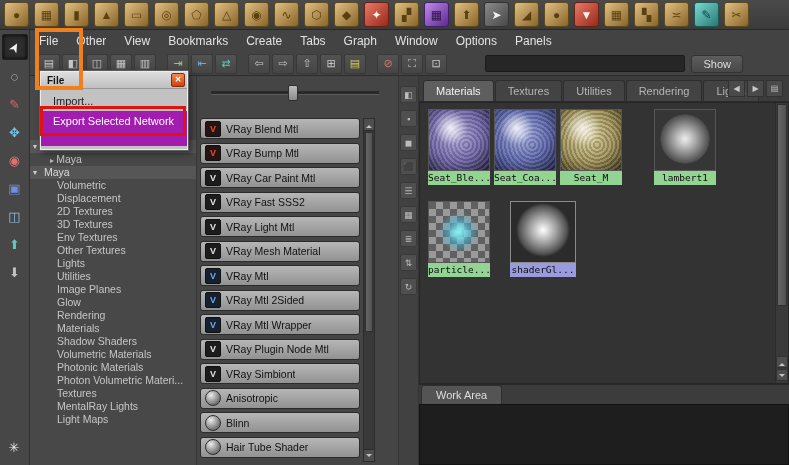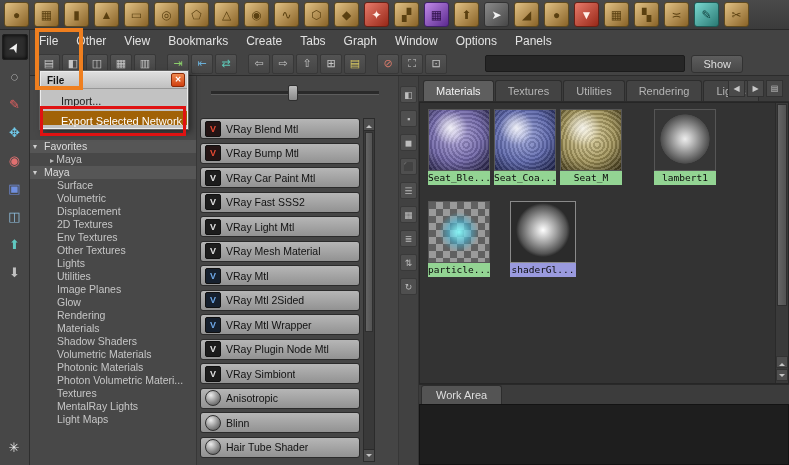--- a/index.html
+++ b/index.html
@@ -148,22 +148,22 @@
   .work-area{position:absolute;top:328px;left:0;right:0;bottom:0;background:#1e1e1e;border:1px solid #131313;box-sizing:border-box;}
   
   .file-menu{position:absolute;left:40px;top:71px;width:146px;background:#c2c2c2;
     border:1px solid #ececec;outline:1px solid #5e5e5e;box-shadow:3px 3px 7px rgba(0,0,0,.5);
     z-index:50;font-size:11px;}
   .fm-title{height:16px;background:linear-gradient(#dedede,#c0c0c0);display:flex;align-items:center;
     padding:0 2px 0 6px;font-size:10px;font-weight:bold;color:#141414;border-bottom:1px solid #979797;}
   .fm-close{margin-left:auto;width:12px;height:12px;background:linear-gradient(#f08a50,#d04010);
     border:1px solid #8a2a08;color:#fff;font-size:8px;line-height:11px;text-align:center;border-radius:2px;font-weight:bold;}
   .fm-items{padding:3px 0 3px;}
-  .fm-item{height:19px;line-height:19px;padding-left:20px;color:#1c1c1c;white-space:nowrap;}
-  .fm-item.hl{background:#a16207;color:#ffffff;height:14px;line-height:21px;}
+  .fm-item{height:19px;line-height:19px;padding-left:12px;color:#1c1c1c;white-space:nowrap;}
+  .fm-item.hl{background:#a21caf;color:#ffffff;height:35px;line-height:21px;}
   
   .ann-orange{position:absolute;left:35px;top:28px;width:40px;height:54px;
     border:4px solid #ef7f1f;z-index:100;pointer-events:none;}
   .ann-red{position:absolute;left:40px;top:106px;width:140px;height:24px;
     border:3px solid #e01212;z-index:100;pointer-events:none;}
 </style>
 </head>
 <body>
 
 <div class="shelf">
@@ -264,24 +264,24 @@
     </div>
   <input class="tb-search" value="" style="">
   <button class="show-btn">Show</button>
 </div>
 
 <div class="tree-panel">
   <div class="tree-rows">
       <div class="tree-sec">Favorites</div>
       <div class="tree-child arrow">Maya</div>
       <div class="tree-sec">Maya</div>
-      <div class="tree-child">Surface</div>
       <div class="tree-child">Volumetric</div>
       <div class="tree-child">Displacement</div>
       <div class="tree-child">2D Textures</div>
+      <div class="tree-child">3D Textures</div>
       <div class="tree-child">Env Textures</div>
       <div class="tree-child">Other Textures</div>
       <div class="tree-child">Lights</div>
       <div class="tree-child">Utilities</div>
       <div class="tree-child">Image Planes</div>
       <div class="tree-child">Glow</div>
       <div class="tree-child">Rendering</div>
       <div class="tree-child">Materials</div>
       <div class="tree-child">Shadow Shaders</div>
       <div class="tree-child">Volumetric Materials</div>

